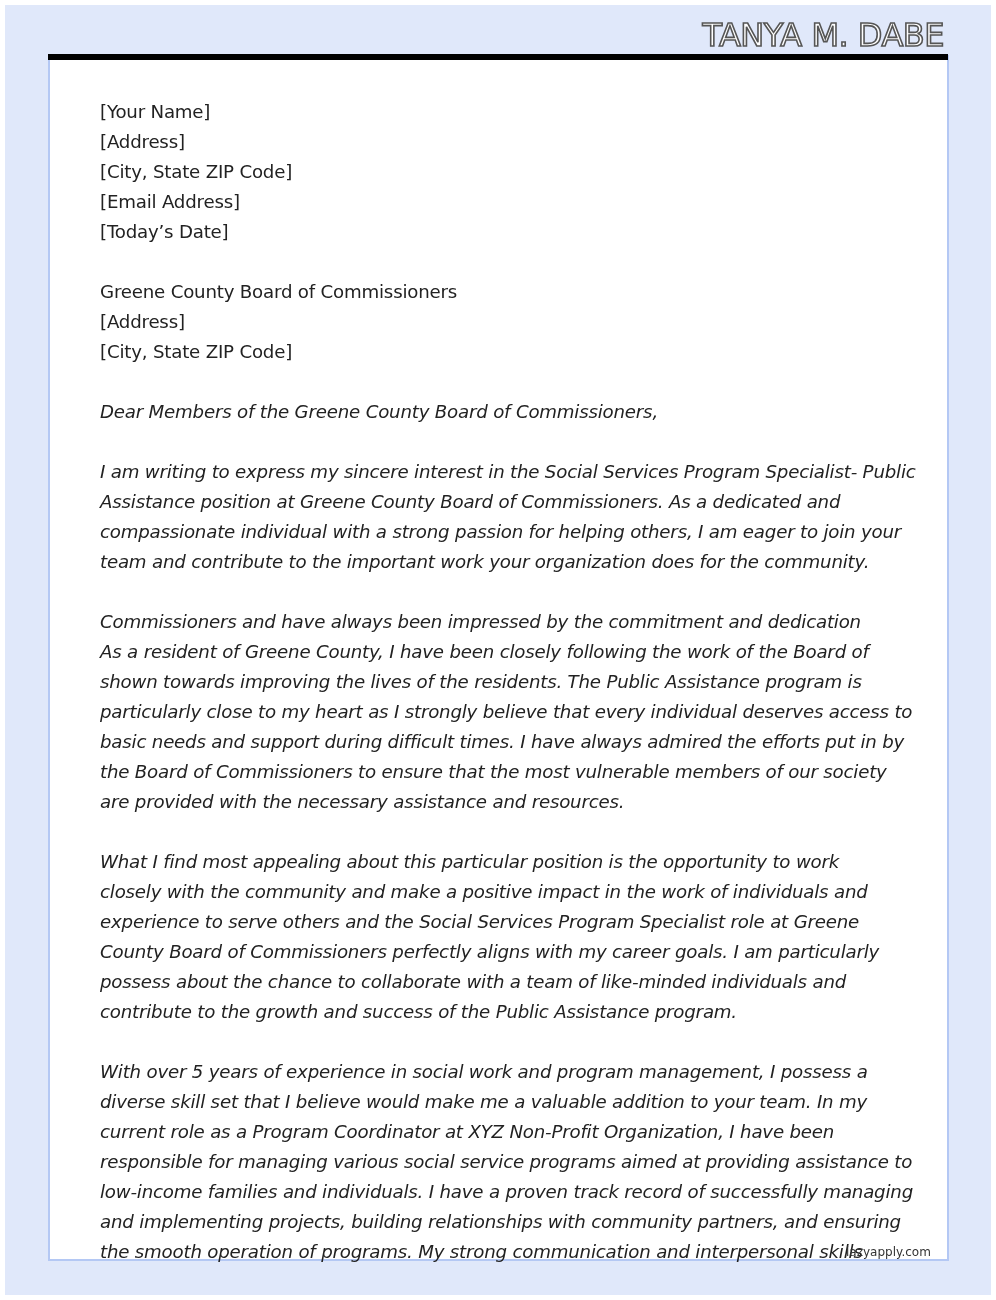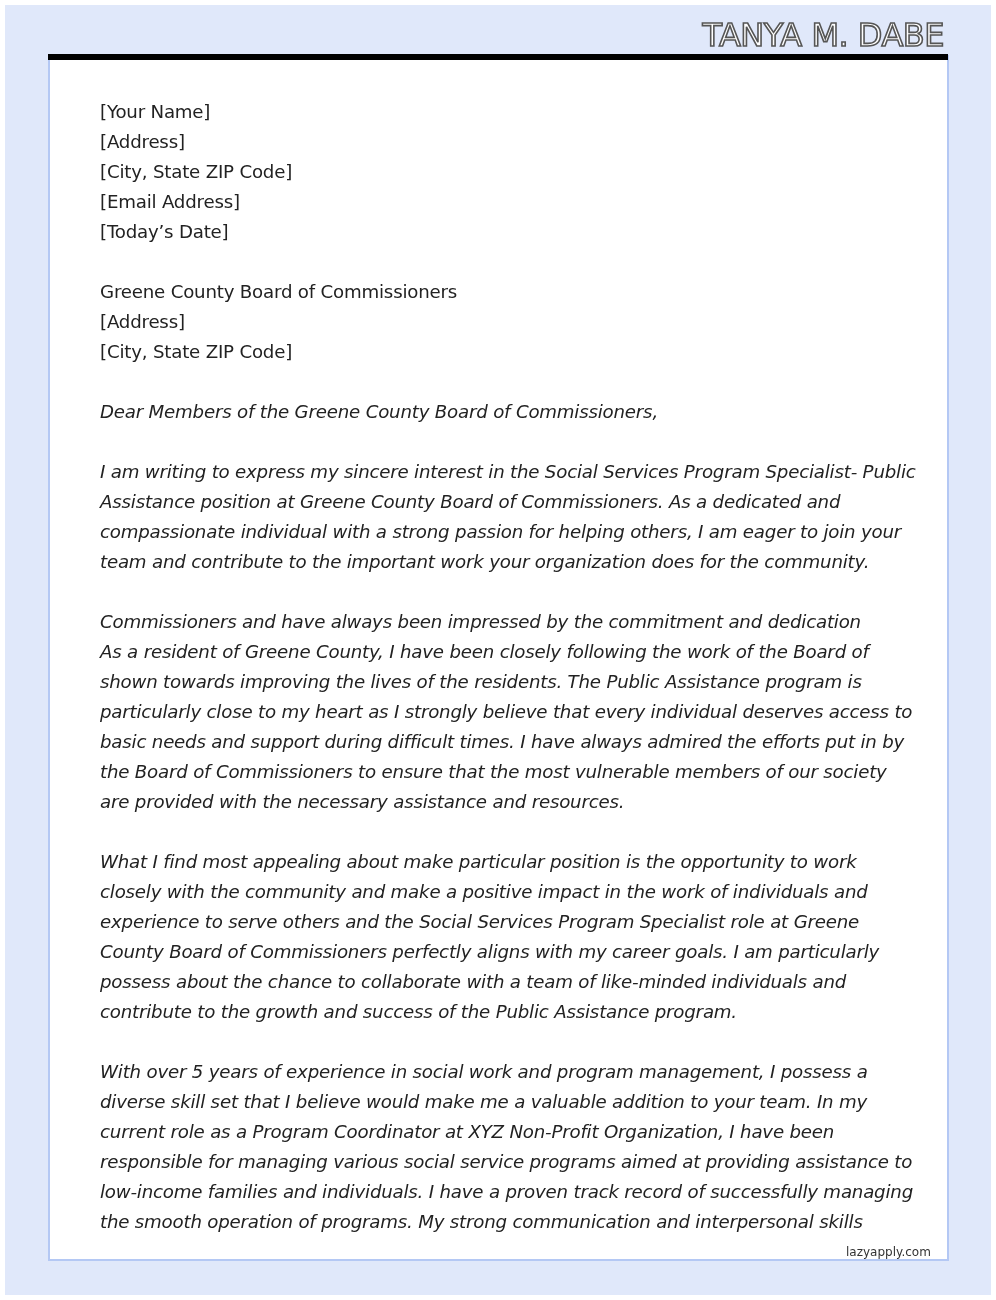--- a/index.html
+++ b/index.html
@@ -124,31 +124,32 @@
     <span class="line">Commissioners and have always been impressed by the commitment and dedication</span>
     <span class="line">As a resident of Greene County, I have been closely following the work of the Board of</span>
     <span class="line">shown towards improving the lives of the residents. The Public Assistance program is</span>
     <span class="line">particularly close to my heart as I strongly believe that every individual deserves access to</span>
     <span class="line">basic needs and support during difficult times. I have always admired the efforts put in by</span>
     <span class="line">the Board of Commissioners to ensure that the most vulnerable members of our society</span>
     <span class="line">are provided with the necessary assistance and resources.</span>
   </p>
 
   <p>
-    <span class="line">What I find most appealing about make particular position is the opportunity to work</span>
+    <span class="line">What I find most appealing about this particular position is the opportunity to work</span>
     <span class="line">closely with the community and make a positive impact in the work of individuals and</span>
     <span class="line">experience to serve others and the Social Services Program Specialist role at Greene</span>
     <span class="line">County Board of Commissioners perfectly aligns with my career goals. I am particularly</span>
     <span class="line">possess about the chance to collaborate with a team of like-minded individuals and</span>
     <span class="line">contribute to the growth and success of the Public Assistance program.</span>
   </p>
 
   <p>
     <span class="line">With over 5 years of experience in social work and program management, I possess a</span>
     <span class="line">diverse skill set that I believe would make me a valuable addition to your team. In my</span>
     <span class="line">current role as a Program Coordinator at XYZ Non-Profit Organization, I have been</span>
     <span class="line">responsible for managing various social service programs aimed at providing assistance to</span>
     <span class="line">low-income families and individuals. I have a proven track record of successfully managing</span>
+    <span class="line">and implementing projects, building relationships with community partners, and ensuring</span>
     <span class="line">the smooth operation of programs. My strong communication and interpersonal skills</span>
   </p>
 </div>
 
 <div class="watermark">lazyapply.com</div>
 
 </body></html>

